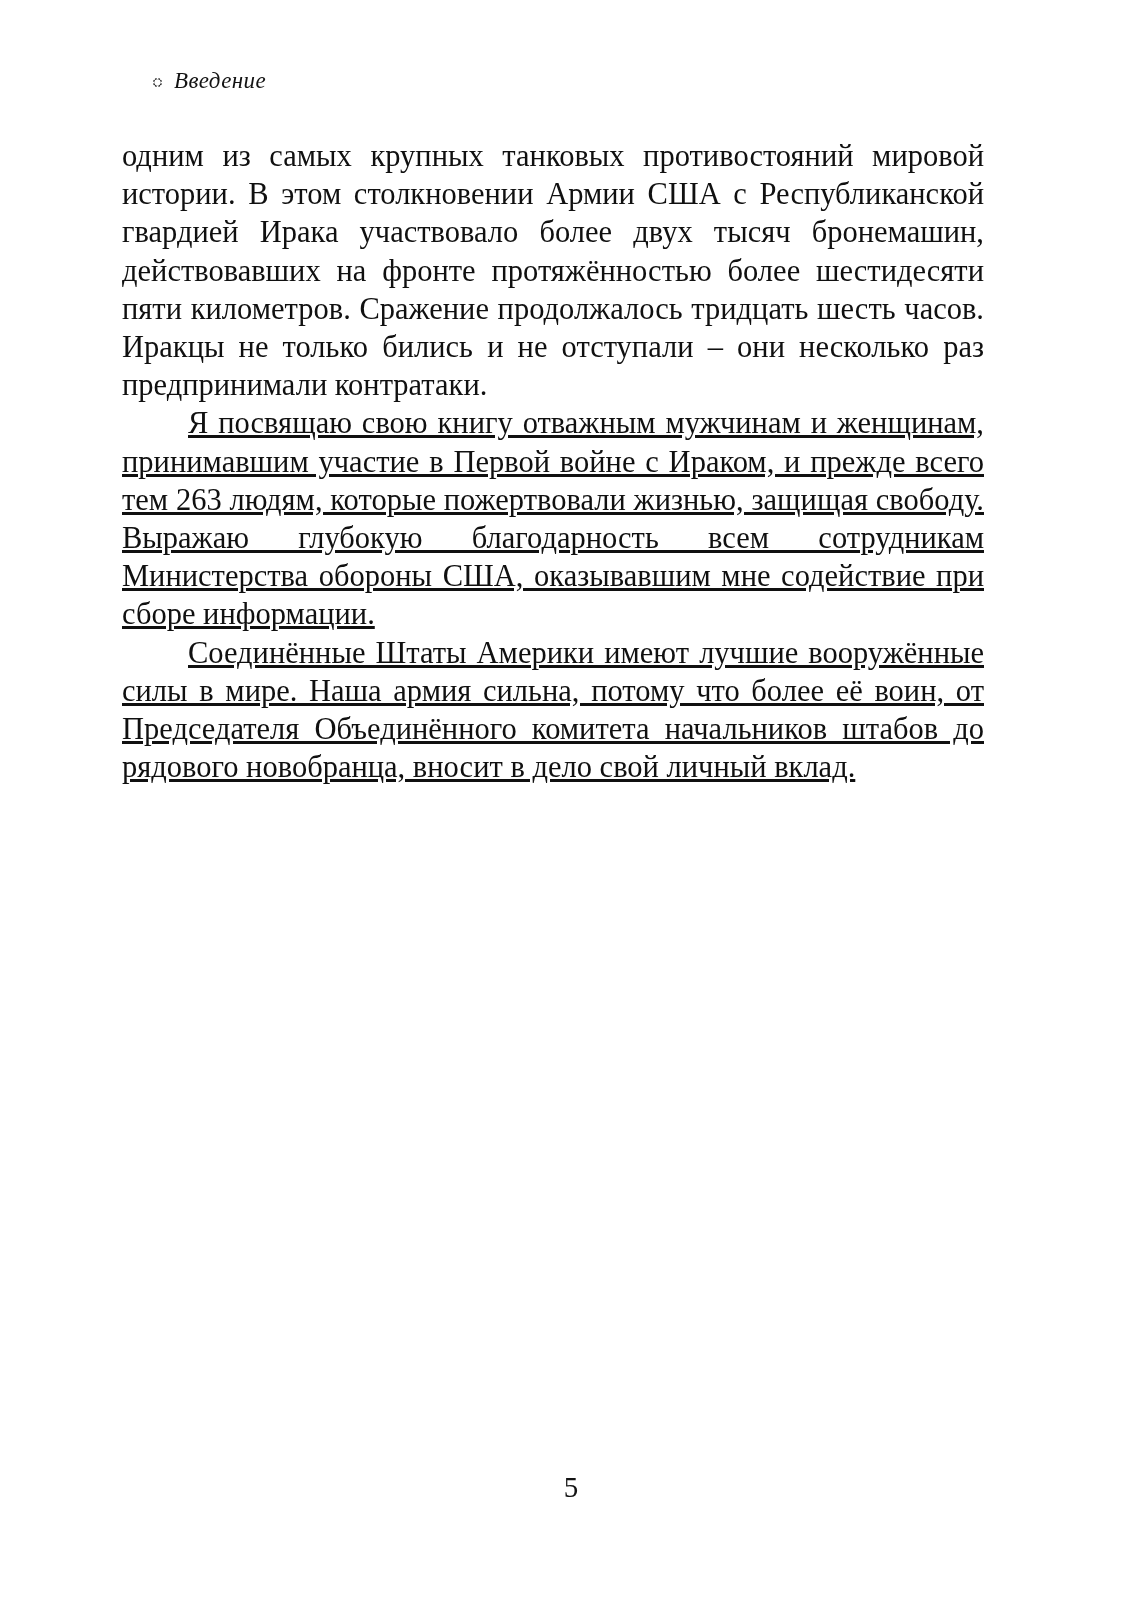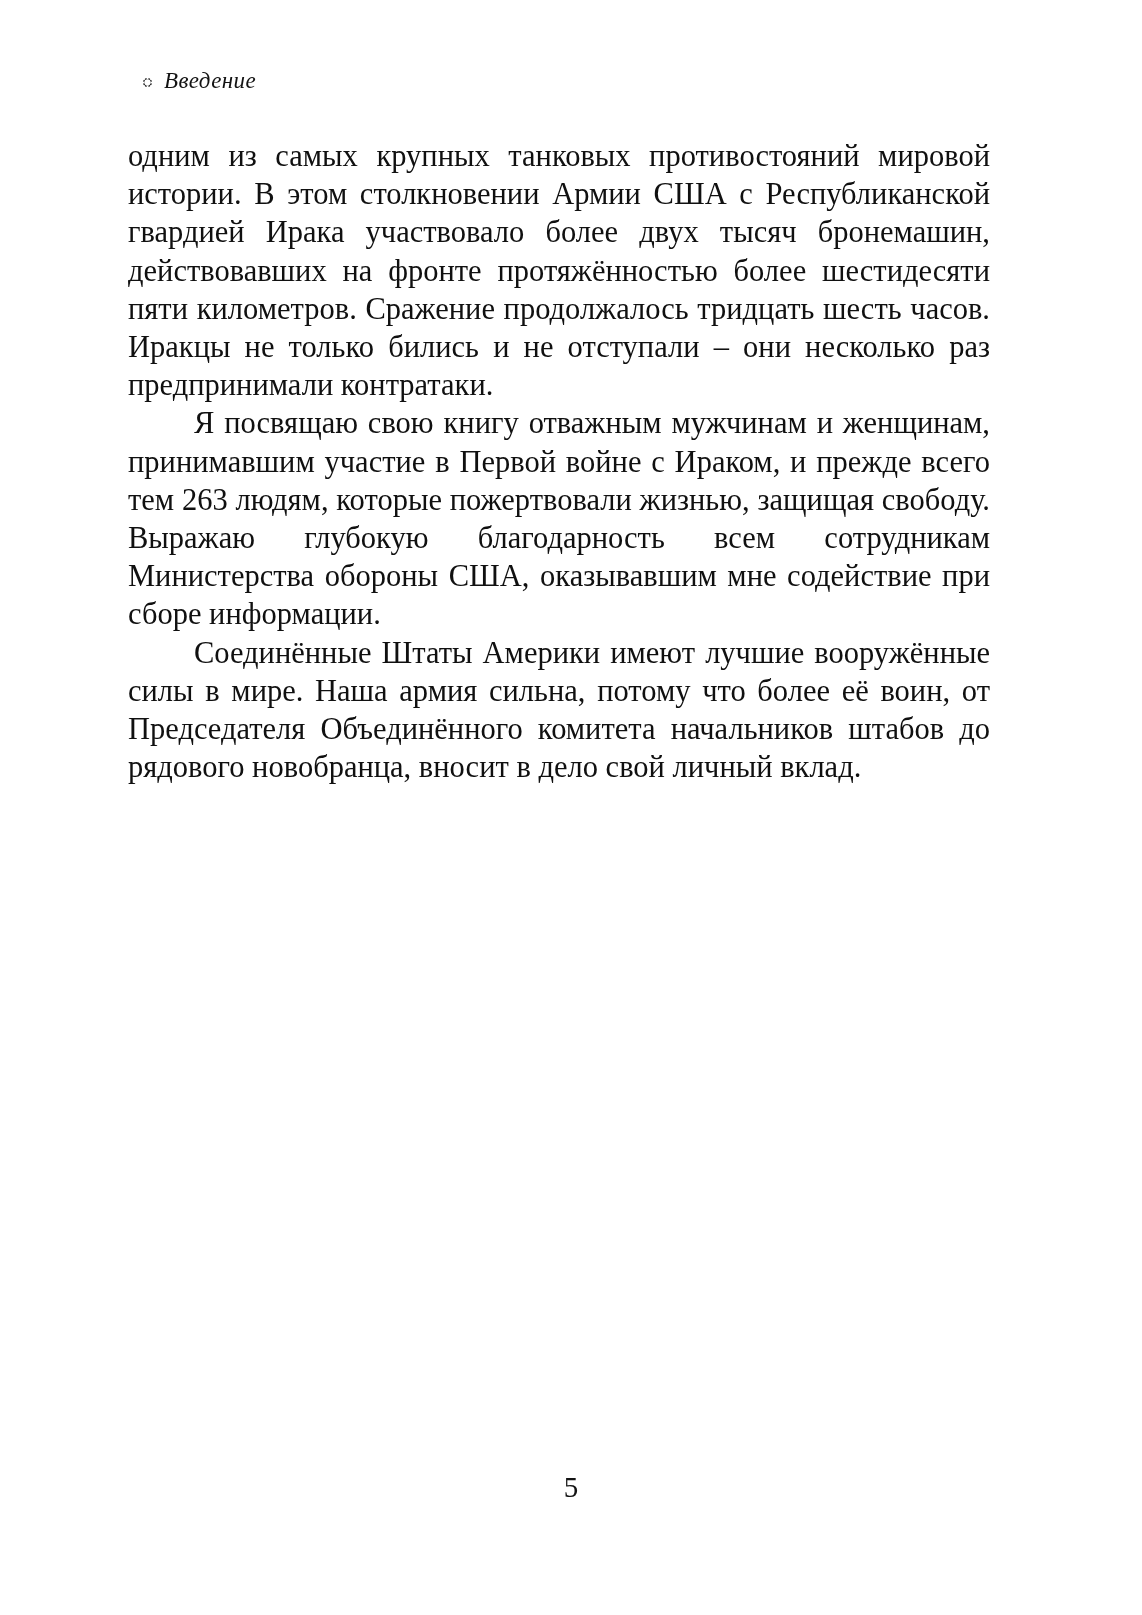--- a/index.html
+++ b/index.html
@@ -20,21 +20,21 @@
 
   .page {
     position: absolute;
     inset: 0;
     background: #ffffff;
   }
 
   
   .running-head {
     position: absolute;
-    left: 140px;
+    left: 150px;
     top: 64px;
     display: flex;
     align-items: center;
     gap: 9px;
     height: 34px;
   }
   .head-ornament {
     display: inline-block;
     width: 15px;
     height: 15px;
@@ -50,36 +50,37 @@
     font-style: italic;
     font-size: 23px;
     letter-spacing: 0.4px;
     color: #131313;
     white-space: nowrap;
   }
 
   
   .textblock {
     position: absolute;
-    left: 128px;
+    left: 122px;
     top: 137px;
     width: 862px;
   }
   .para {
     margin: 0;
     font-size: 30.5px;
     line-height: 38.2px;
     text-align: justify;
     text-justify: inter-word;
     hyphens: manual;
     word-spacing: 0px;
     color: #101010;
   }
   .para.indent {
     text-indent: 66px;
+    text-decoration: underline;
   }
   
   .para + .para {
     margin-top: 0;
   }
 
   
   .folio {
     position: absolute;
     left: 0;

